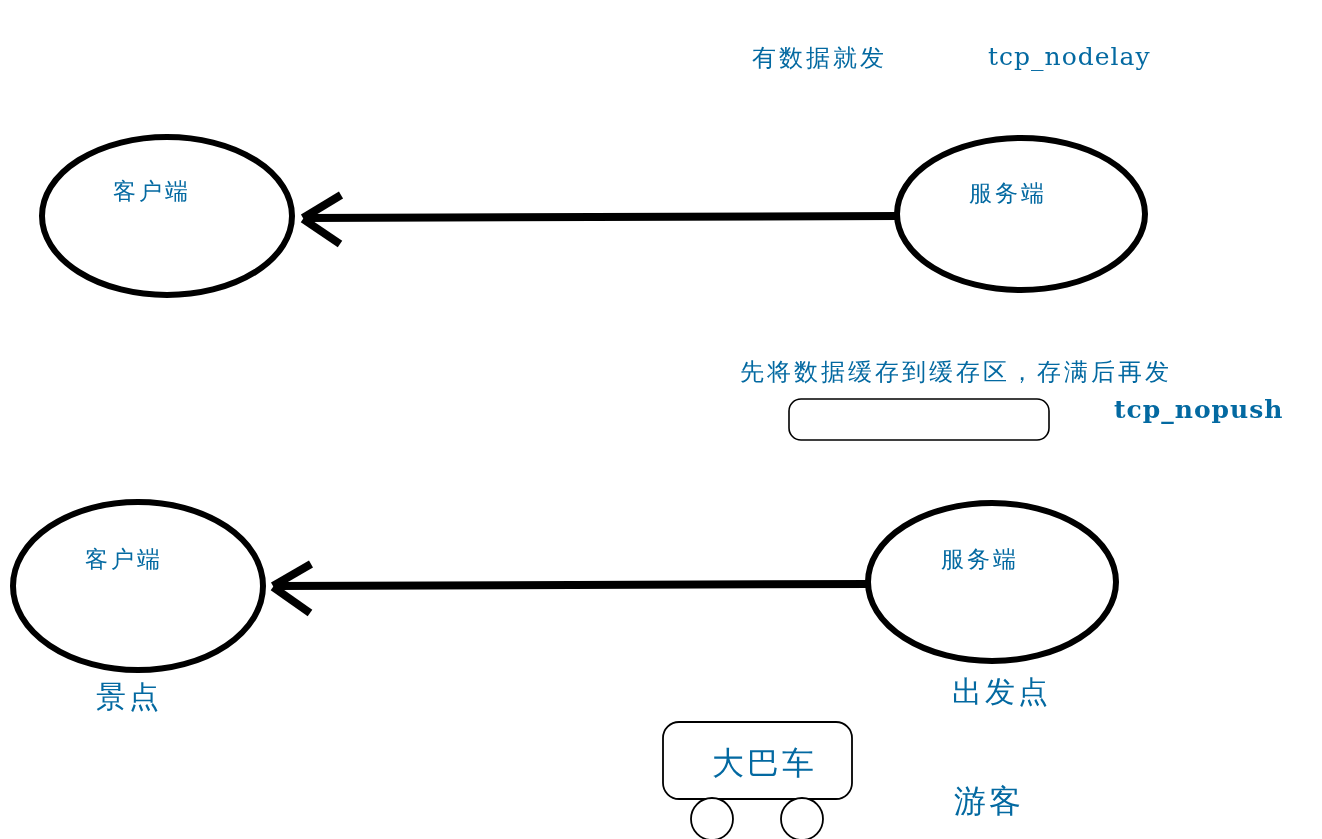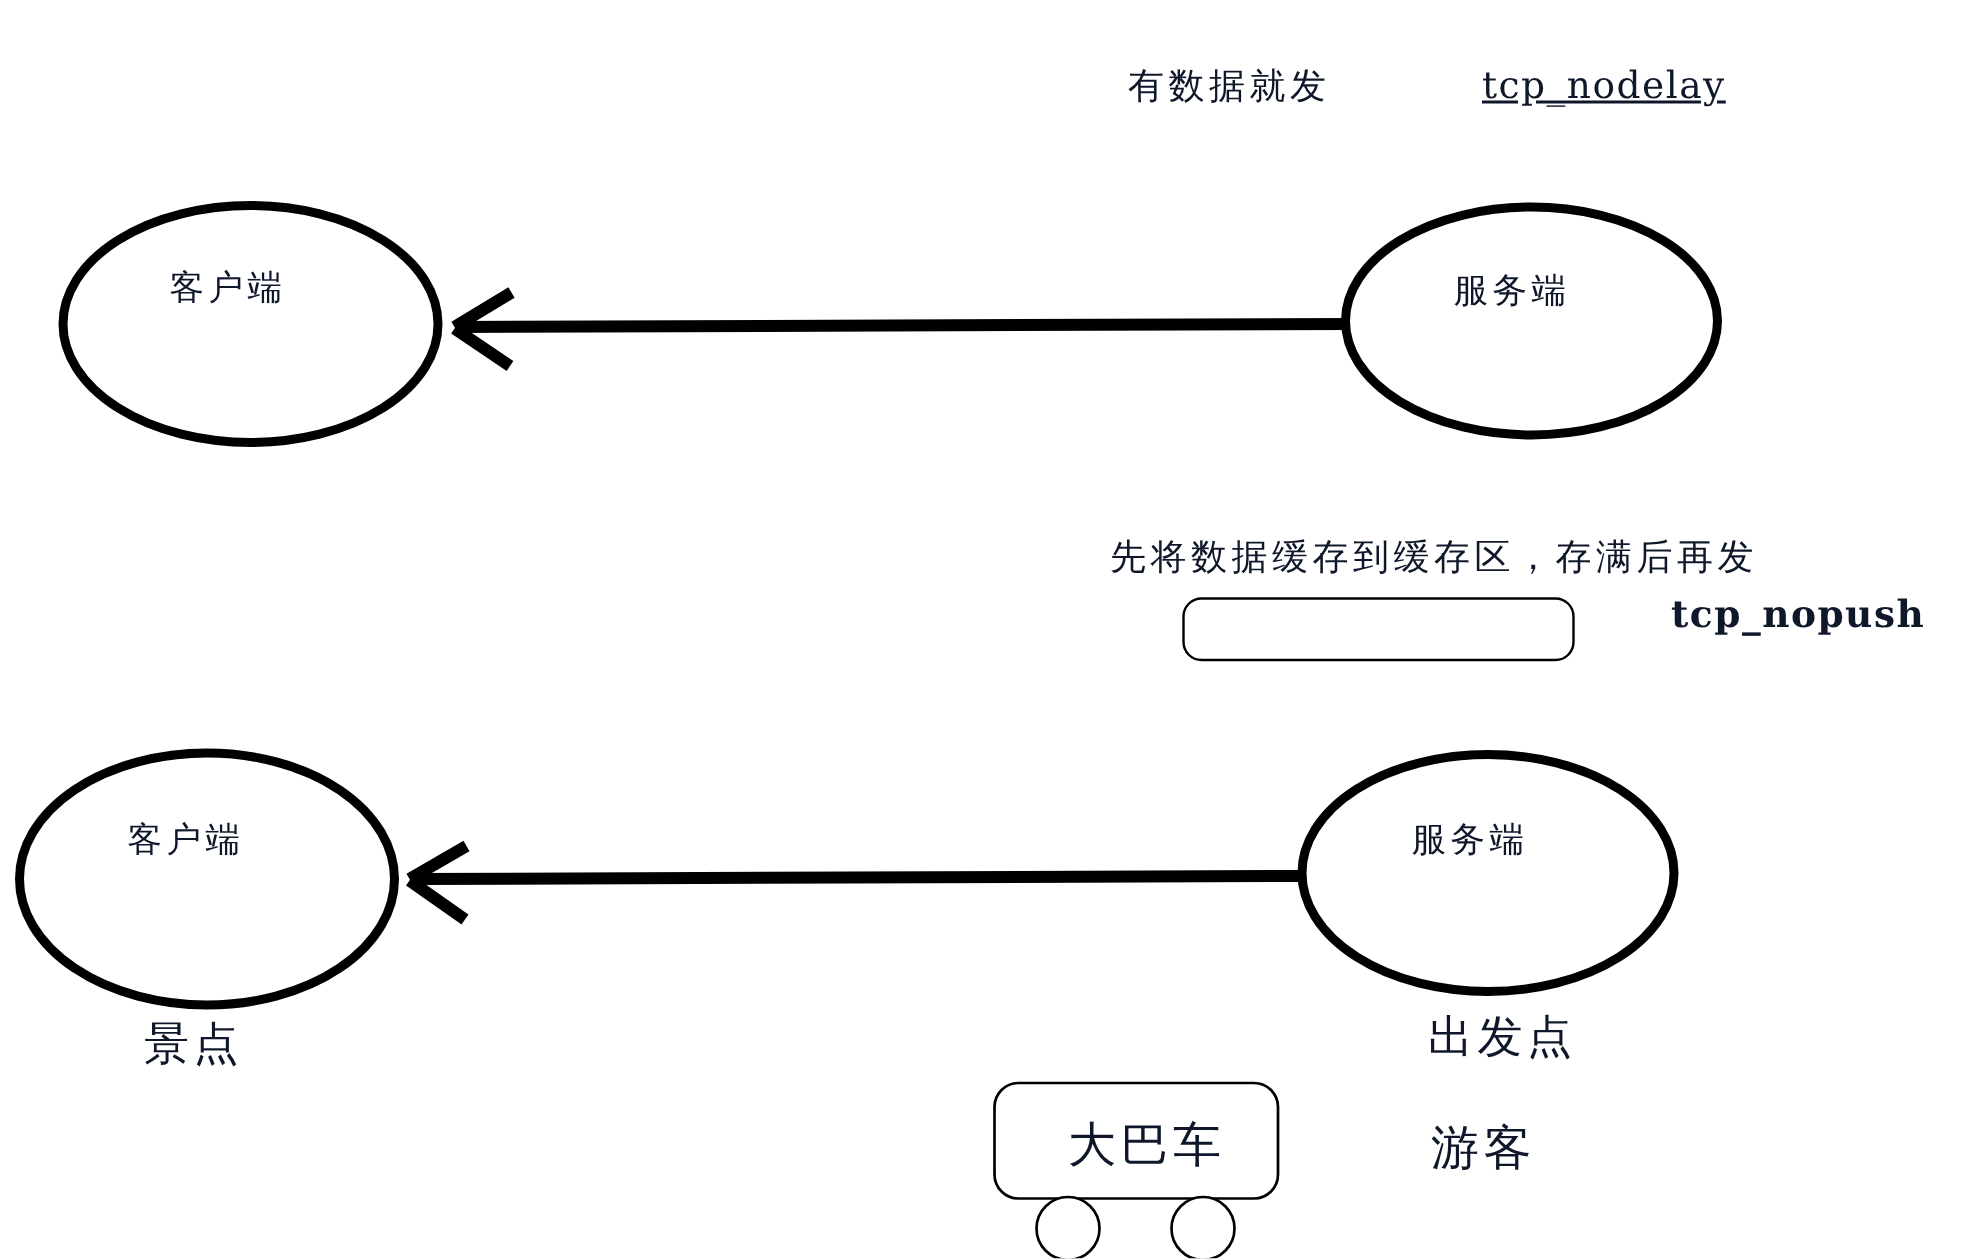--- a/index.html
+++ b/index.html
@@ -20,21 +20,21 @@
   #vector-layer {
     position: absolute;
     left: 0;
     top: 0;
     width: 1322px;
     height: 839px;
   }
   .label {
     position: absolute;
     white-space: pre;
-    color: #0f172a;
+    color: #0369a1;
     line-height: 1;
   }
   .cjk {
     font-family: "Liberation Serif", "DejaVu Serif", serif;
     letter-spacing: 3px;
   }
   .mono {
     font-family: "DejaVu Serif", "Liberation Serif", serif;
     letter-spacing: 1px;
   }
@@ -87,35 +87,35 @@
     <g>
       <rect x="663" y="722" width="189" height="77" rx="16" ry="16" fill="#ffffff" stroke="#000000" stroke-width="1.8"></rect>
       <circle cx="712" cy="819" r="21" fill="#ffffff" stroke="#000000" stroke-width="1.8"></circle>
       <circle cx="802" cy="819" r="21" fill="#ffffff" stroke="#000000" stroke-width="1.8"></circle>
     </g>
 
   </svg>
 
   <div class="label cjk note-text" style="left:752px; top:46px;">有数据就发</div>
 
-  <div class="label mono opt-text" style="left:988px; top:44px;text-decoration:underline;">tcp_nodelay</div>
+  <div class="label mono opt-text" style="left:988px; top:44px;">tcp_nodelay</div>
 
   <div class="label cjk node-text" style="left:113px; top:180px;">客户端</div>
 
   <div class="label cjk node-text" style="left:969px; top:182px;">服务端</div>
 
   <div class="label cjk note-text" style="left:740px; top:360px;">先将数据缓存到缓存区，存满后再发</div>
 
   <div class="label mono opt-text" style="left:1114px; top:397px;font-weight:bold;">tcp_nopush</div>
 
   <div class="label cjk node-text" style="left:85px; top:548px;">客户端</div>
 
   <div class="label cjk node-text" style="left:941px; top:548px;">服务端</div>
 
   <div class="label cjk caption-text" style="left:96px; top:682px;">景点</div>
 
   <div class="label cjk caption-text" style="left:952px; top:677px;">出发点</div>
 
   <div class="label cjk bus-text" style="left:712px; top:747px;">大巴车</div>
 
-  <div class="label cjk bus-text" style="left:954px; top:749px;">游客</div>
+  <div class="label cjk bus-text" style="left:954px; top:785px;">游客</div>
 
 </div>
 
 </body></html>

